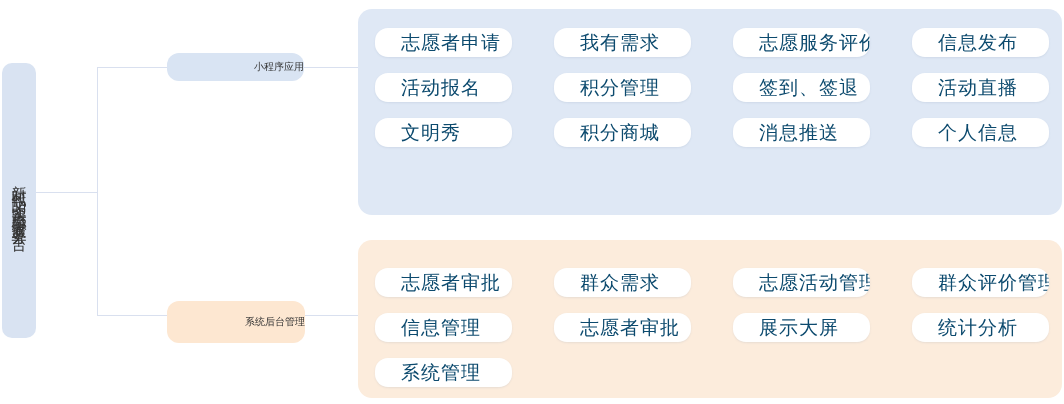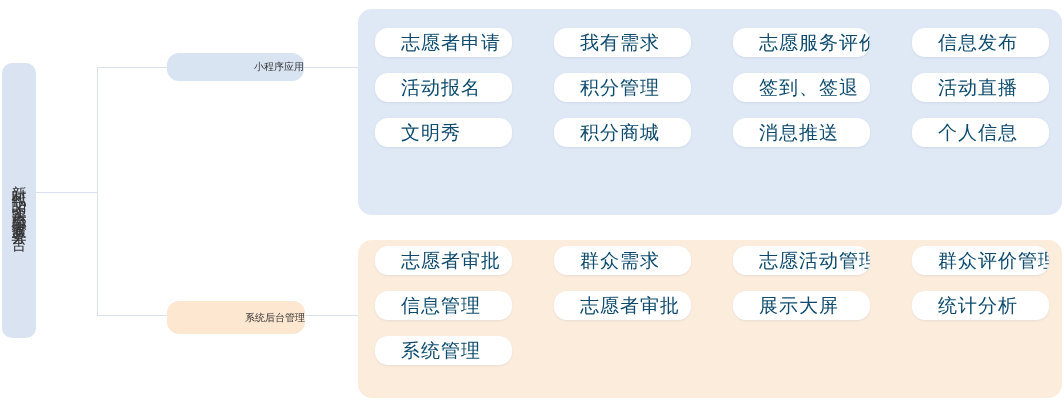--- a/index.html
+++ b/index.html
@@ -53,21 +53,21 @@
     border-radius:14px;
     box-sizing:border-box;
     padding:19px 13px 0 17px;
     display:grid;
     grid-template-columns:repeat(4,137px);
     column-gap:42px;
     row-gap:16px;
     align-content:start;
   }
   .panel.blue{top:9px;height:206px;background:#dfe8f5;}
-  .panel.orange{top:240px;height:158px;background:#fcecdc;padding-top:6px;}
+  .panel.orange{top:240px;height:158px;background:#fcecdc;padding-top:28px;}
   
   .pill{
     height:29px;
     background:#ffffff;
     border-radius:13px;
     line-height:29px;
     font-size:19px;
     letter-spacing:1px;
     padding-left:26px;
     box-sizing:border-box;
@@ -89,21 +89,21 @@
   <div class="line h" style="left:304px;top:67px;width:54px"></div>
   <div class="line h" style="left:305px;top:315px;width:53px"></div>
 
   <div class="root-box">
     <span>新时代文明实践志愿者服务平台</span>
   </div>
 
   <div class="branch-label blue" style="left:167px;top:53px;width:137px">
     <span>小程序应用</span>
   </div>
-  <div class="branch-label orange" style="left:167px;top:301px;width:138px;height:33px">
+  <div class="branch-label orange" style="left:167px;top:301px;width:138px;height:42px">
     <span>系统后台管理</span>
   </div>
 
   <div class="panel blue">
     <div class="pill">志愿者申请</div>
     <div class="pill">我有需求</div>
     <div class="pill">志愿服务评价</div>
     <div class="pill">信息发布</div>
     <div class="pill">活动报名</div>
     <div class="pill">积分管理</div>

